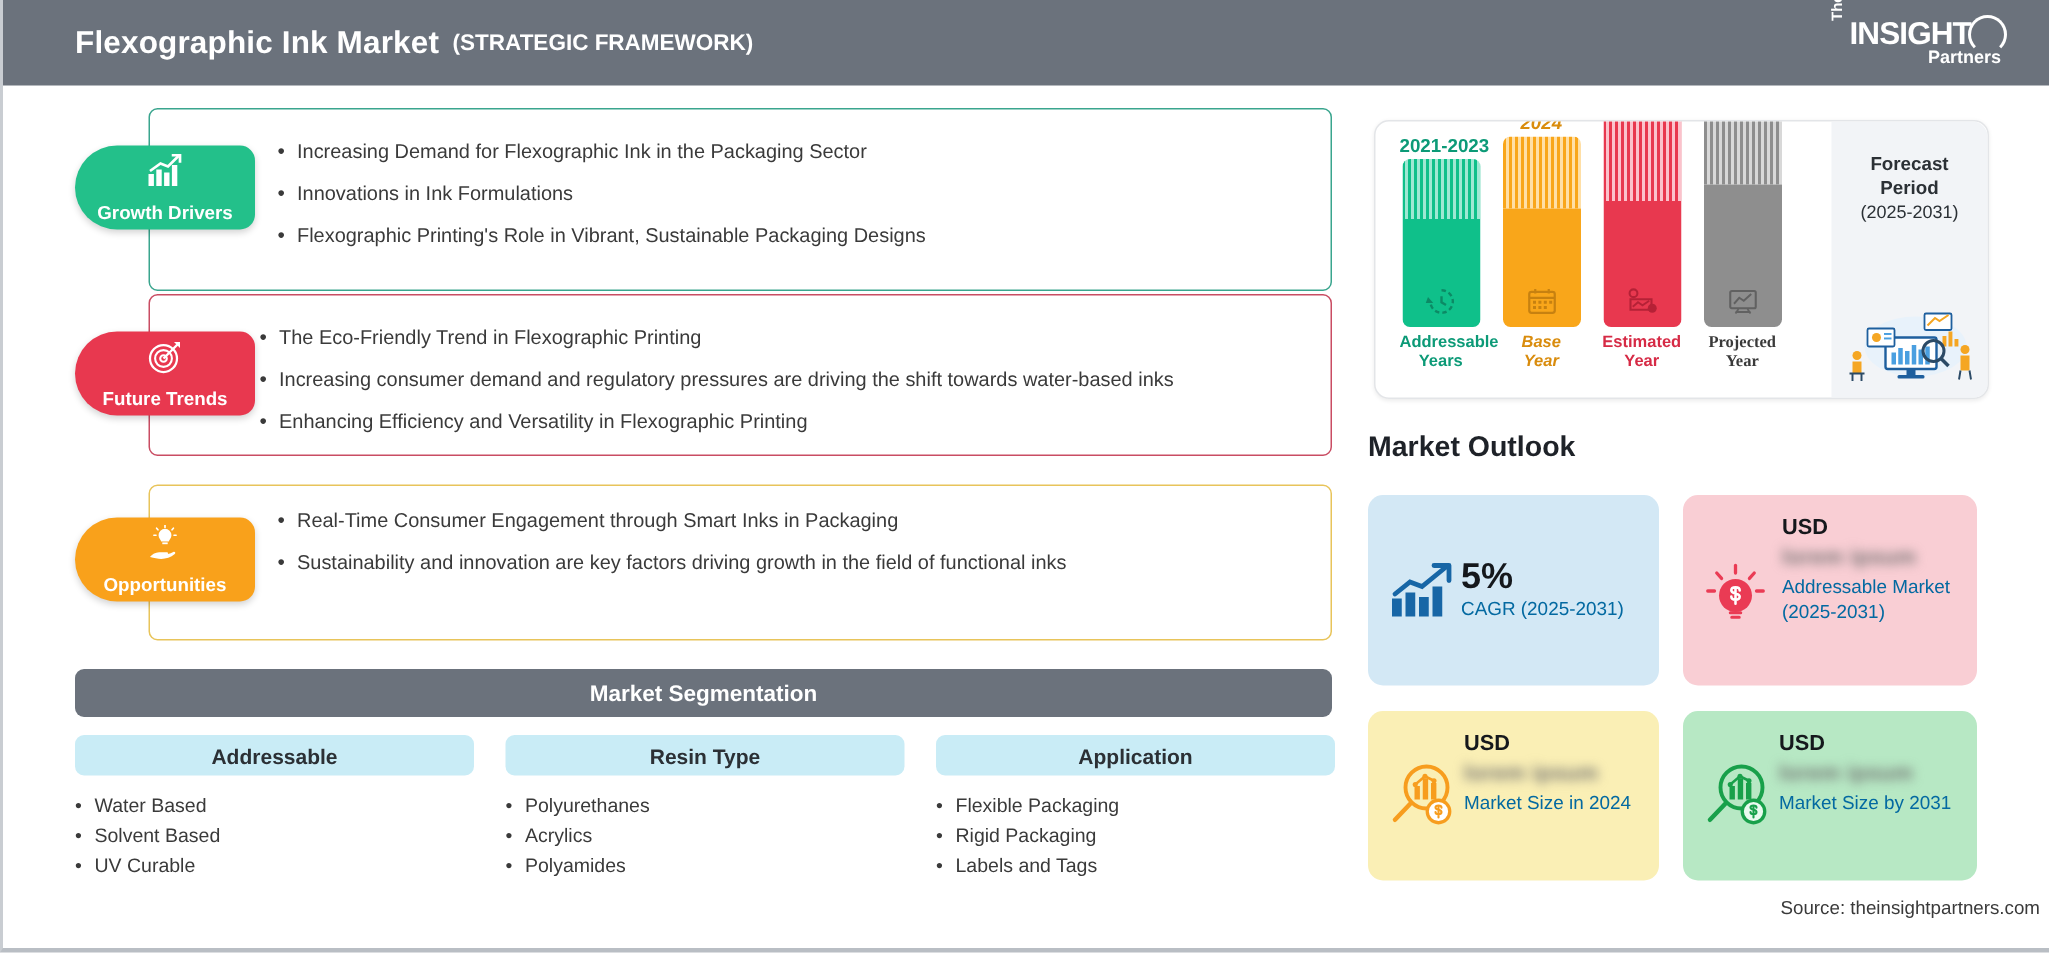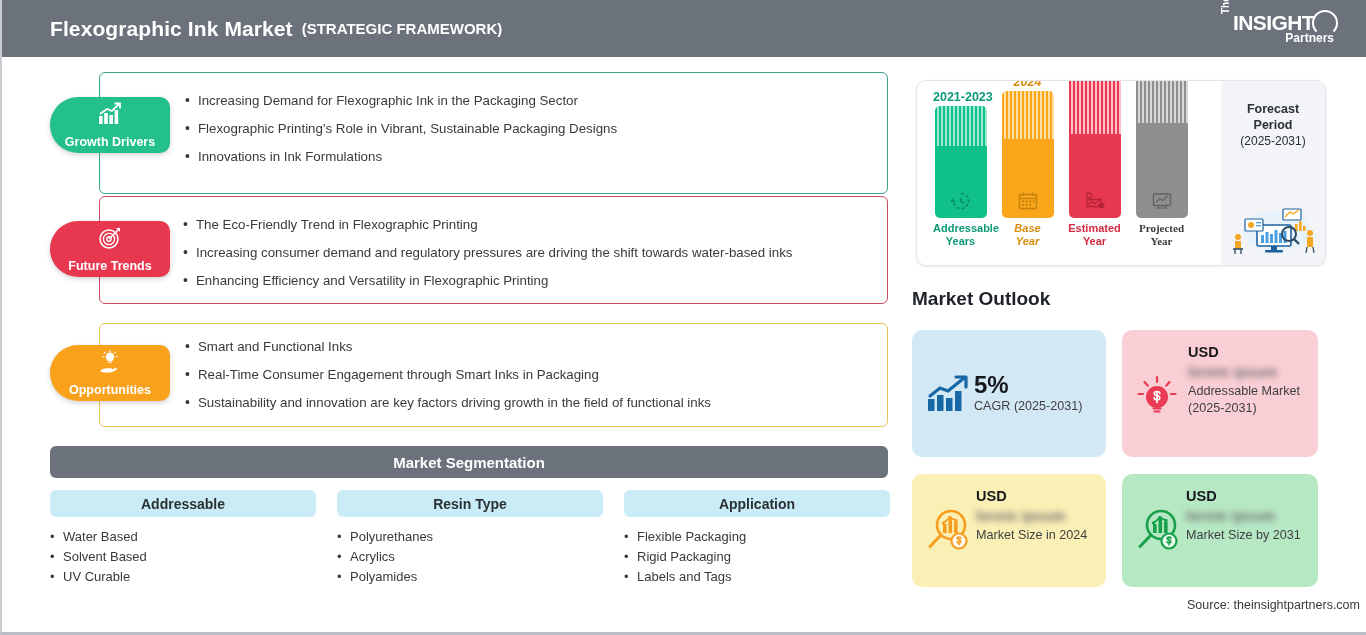--- a/index.html
+++ b/index.html
@@ -158,21 +158,21 @@
   .ocard{
     position:absolute;border-radius:10px;box-sizing:border-box;
   }
   .ocard-ic{position:absolute;left:14px;}
   .ocard-body{position:absolute;}
   .ocard-usd{font-size:14.5px;font-weight:bold;color:#15181c;line-height:17px;}
   .blur-val{
     display:inline-block;font-size:14.5px;font-weight:bold;color:#6f6f6f;
     filter:blur(3.4px);line-height:19px;margin:2px 0 1px 0;letter-spacing:.3px;
   }
-  .ocard-cap{font-size:12.6px;color:#404040;line-height:17px;}
+  .ocard-cap{font-size:12.6px;color:#0369a1;line-height:17px;}
   .big-pct{font-size:24px;font-weight:bold;color:#15181c;line-height:26px;}
   .source{
     position:absolute;right:6px;top:598px;
     font-size:12.5px;color:#3a3a3a;white-space:nowrap;
   }
 </style>
 </head>
 <body>
 
 <div class="header">
@@ -199,41 +199,41 @@
           <rect x="17.6" y="8" width="3.6" height="14" fill="#fff"></rect>
           <path d="M3 12 L10 7 L15 9 L22 2" stroke="#fff" stroke-width="1.8" fill="none"></path>
           <path d="M17.5 1.5 L23 1.5 L23 6.5" stroke="#fff" stroke-width="1.8" fill="none"></path>
         </svg>
       </span>
       <span class="pill-label">Growth Drivers</span>
     </div>
     <div class="bullets" style="left:196px;top:36px;width:672px;">
       <ul>
         <li>Increasing Demand for Flexographic Ink in the Packaging Sector</li>
+        <li>Innovations in Ink Formulations</li>
         <li>Flexographic Printing's Role in Vibrant, Sustainable Packaging Designs</li>
-        <li>Innovations in Ink Formulations</li>
       </ul>
     </div>
   </div>
 
   <div class="section">
     <div class="section-box" style="left:97px;top:139px;width:789px;height:108px;border:1.3px solid #c94d63;"></div>
     <div class="pill" style="left:48px;top:164px;background:#e8384f;">
       <span class="pill-icon">
         <svg viewBox="0 0 26 24" width="26" height="24">
           <circle cx="12" cy="13" r="9" fill="none" stroke="#fff" stroke-width="1.5"></circle>
           <circle cx="12" cy="13" r="5.6" fill="none" stroke="#fff" stroke-width="1.4"></circle>
           <circle cx="12" cy="13" r="2.2" fill="none" stroke="#fff" stroke-width="1.4"></circle>
           <path d="M12 13 L22 3" stroke="#fff" stroke-width="1.6"></path>
           <path d="M19 2 L23 2 L23 6" fill="#fff"></path>
         </svg>
       </span>
       <span class="pill-label">Future Trends</span>
     </div>
-    <div class="bullets" style="left:194px;top:160px;width:672px;">
+    <div class="bullets" style="left:184px;top:160px;width:672px;">
       <ul>
         <li>The Eco-Friendly Trend in Flexographic Printing</li>
         <li>Increasing consumer demand and regulatory pressures are driving the shift towards water-based inks</li>
         <li>Enhancing Efficiency and Versatility in Flexographic Printing</li>
       </ul>
     </div>
   </div>
 
   <div class="section">
     <div class="section-box" style="left:97px;top:266px;width:789px;height:104px;border:1.3px solid #e8c45a;"></div>
@@ -249,21 +249,20 @@
             <path d="M5.6 6.8 h1.4"></path>
               <path d="M20.4 6.8 h-1.4"></path>
           </g>
           <path d="M3 21.4 c2-2.6 4.6-3.2 7-3.2 h4.3 c1 0 1 1.4 0 1.4 h-3 c2.4 0 5-.2 7.2-1.6 c1-.6 1.9.6 1 1.4 c-2.6 2.4-5.8 3.2-9 3.2 c-2.5 0-4.6-.4-7.5-1.2z" fill="#fff"></path>
         </svg>
       </span>
       <span class="pill-label">Opportunities</span>
     </div>
     <div class="bullets" style="left:196px;top:282px;width:672px;">
       <ul>
-        <li>Smart and Functional Inks</li>
         <li>Real-Time Consumer Engagement through Smart Inks in Packaging</li>
         <li>Sustainability and innovation are key factors driving growth in the field of functional inks</li>
       </ul>
     </div>
   </div>
 </div>
 
 <div class="seg-header">Market Segmentation</div>
 
 <div class="seg-col" style="left:48px;">

